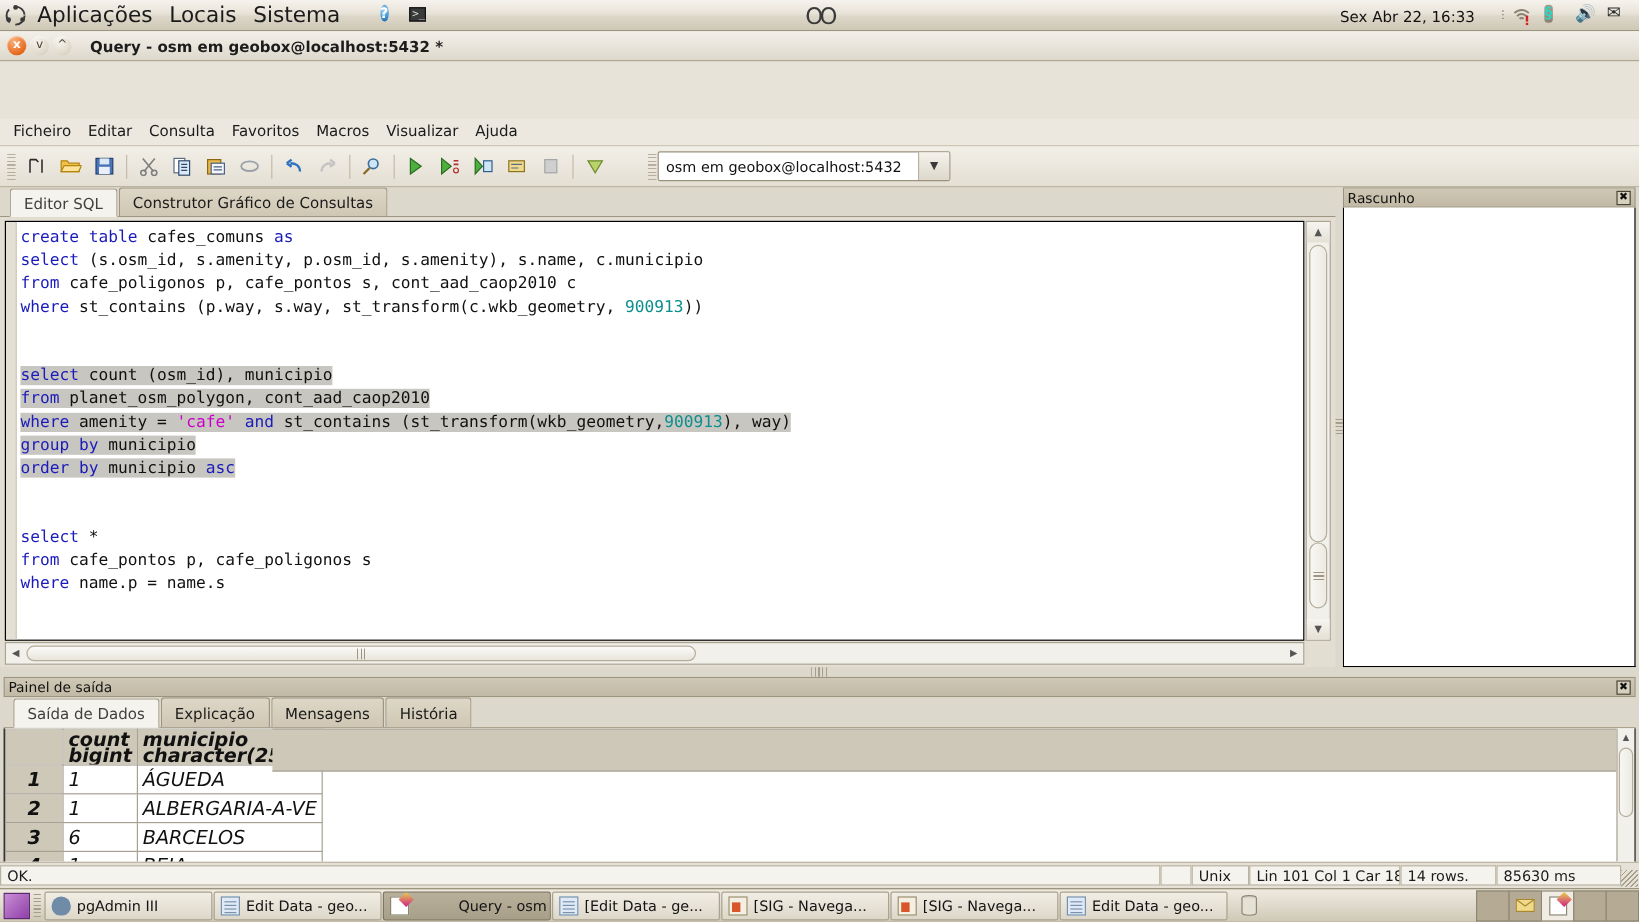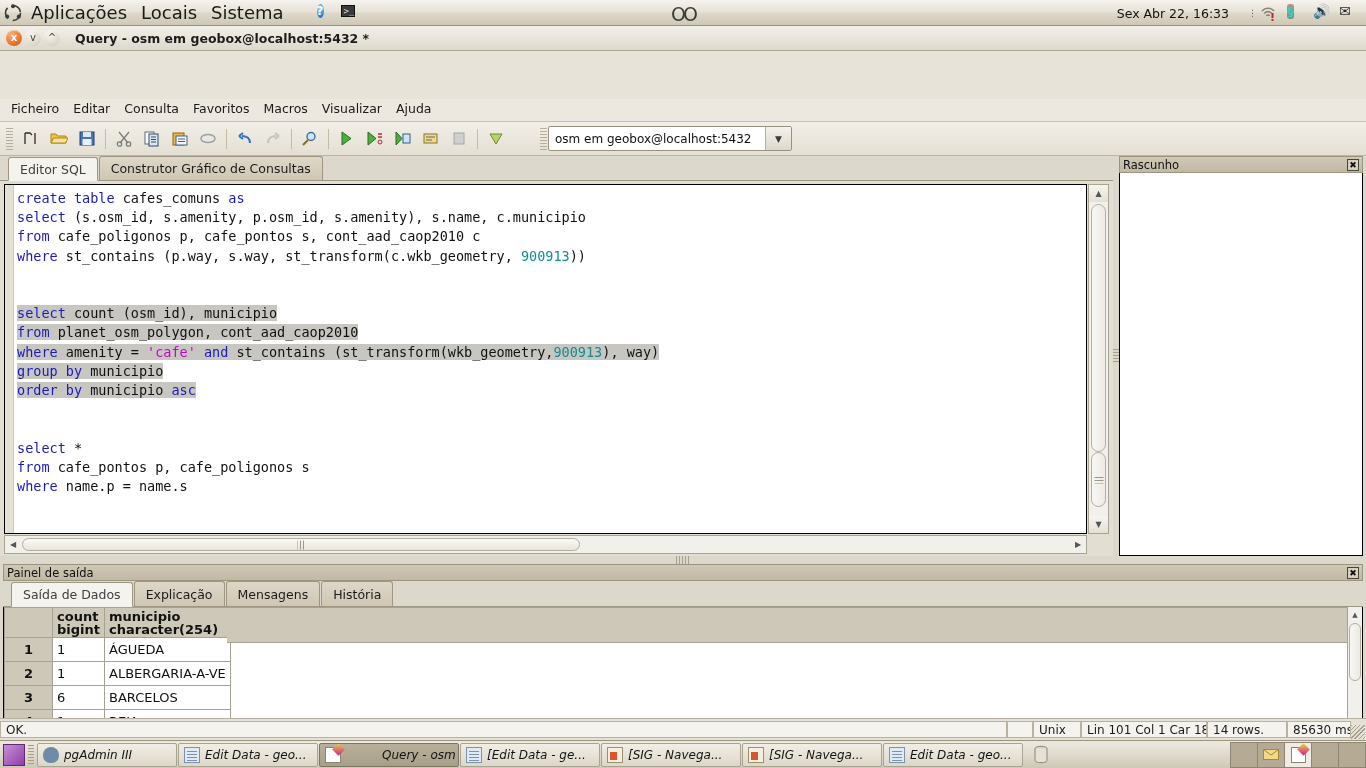--- a/index.html
+++ b/index.html
@@ -197,21 +197,21 @@
                  border: 1px solid #9b947f; display: flex; align-items: center; padding: 0 3px;
                  font-size: 11.5px; color: #111; }
   #output-head .t { flex: 1; }
   #output-head .x { width: 12px; height: 12px; border: 1px solid #4a4434; background: #d6d0bf;
                     font-size: 9px; line-height: 10px; text-align: center; color: #111; }
   #out-tabs { height: 26px; flex: 0 0 26px; display: flex; align-items: flex-end; padding-left: 8px;
               background: #ddd8cc; border-bottom: 1px solid #9e9682; }
   #out-tabs .tab { height: 25px; }
   #grid-wrap { flex: 1 1 auto; position: relative; background: #ffffff; border: 1px solid #000;
                border-top: none; overflow: hidden; }
-  table.grid { border-collapse: collapse; table-layout: fixed; font-size: 13px; }
+  table.grid { border-collapse: collapse; table-layout: fixed; font-size: 16px; font-style: italic; }
   table.grid th, table.grid td { border: 1px solid #a6a193; padding: 1px 4px; height: 24px;
         font-weight: normal; color: #111; overflow: hidden; white-space: nowrap; }
   table.grid th { background: #cdc8b8; font-weight: bold; text-align: left; vertical-align: top;
                   line-height: 13px; padding-top: 2px; }
   table.grid td.rownum { background: #cdc8b8; font-weight: bold; text-align: center; }
   table.grid .colhdr span { display: block; }
   .grid-fill { position: absolute; left: 223px; top: 0; right: 15px; height: 36px; background: #cdc8b8;
                border-top: 1px solid #a6a193; border-bottom: 1px solid #a6a193; }
   #grid-vscroll { position: absolute; right: 0; top: 0; width: 15px; bottom: 0;
                   background: #f2f0ea; border-left: 1px solid #aaa293; }
@@ -229,21 +229,21 @@
             overflow: hidden; }
   #sf-ok { flex: 1 1 auto; }
   #resize-grip { width: 14px; align-self: flex-end; height: 14px; margin: 0 1px 1px 0;
                  background-image: repeating-linear-gradient(135deg, #a79e8c 0 1px, transparent 1px 3px); }
 
   
   #taskbar {
     position: absolute; left: 0; bottom: 0; width: 1366px; height: 28px;
     background: linear-gradient(to bottom, #efeae0 0%, #e0dacd 50%, #cfc8b6 100%);
     border-top: 1px solid #9b947f;
-    display: flex; align-items: center; font-style: italic;
+    display: flex; align-items: center;
   }
   .tb-show { width: 22px; height: 22px; margin-left: 3px;
              background: linear-gradient(135deg,#c98ed6,#8e3fa8); border: 1px solid #5d2a70; }
   .tb-grip { width: 6px; height: 20px; margin: 0 3px;
              background-image: repeating-linear-gradient(to bottom, #a69d8a 0 1px, transparent 1px 3px); }
   .task {
     height: 24px; min-width: 0; flex: 0 0 auto; width: 140px;
     display: flex; align-items: center; padding: 0 5px; margin-right: 1px;
     font-size: 12px; color: #141414; white-space: nowrap; overflow: hidden;
     background: linear-gradient(to bottom,#f2eee5,#ddd7c9);
@@ -582,21 +582,21 @@
       </div>
     </div>
   </div>
 
   <div id="statusbar">
     <div class="sfield" id="sf-ok">OK.</div>
     <div class="sfield" style="width:26px"></div>
     <div class="sfield" style="width:48px">Unix</div>
     <div class="sfield" style="width:126px">Lin 101 Col 1 Car 1890</div>
     <div class="sfield" style="width:80px">14 rows.</div>
-    <div class="sfield" style="width:64px">85630 ms</div>
+    <div class="sfield" style="width:104px">85630 ms</div>
     <div id="resize-grip"></div>
   </div>
 </div>
 
 <div id="taskbar">
   <span class="tb-show"></span>
   <span class="tb-grip"></span>
 
   <div class="task">
     <span class="ti ic-eleph"></span>

